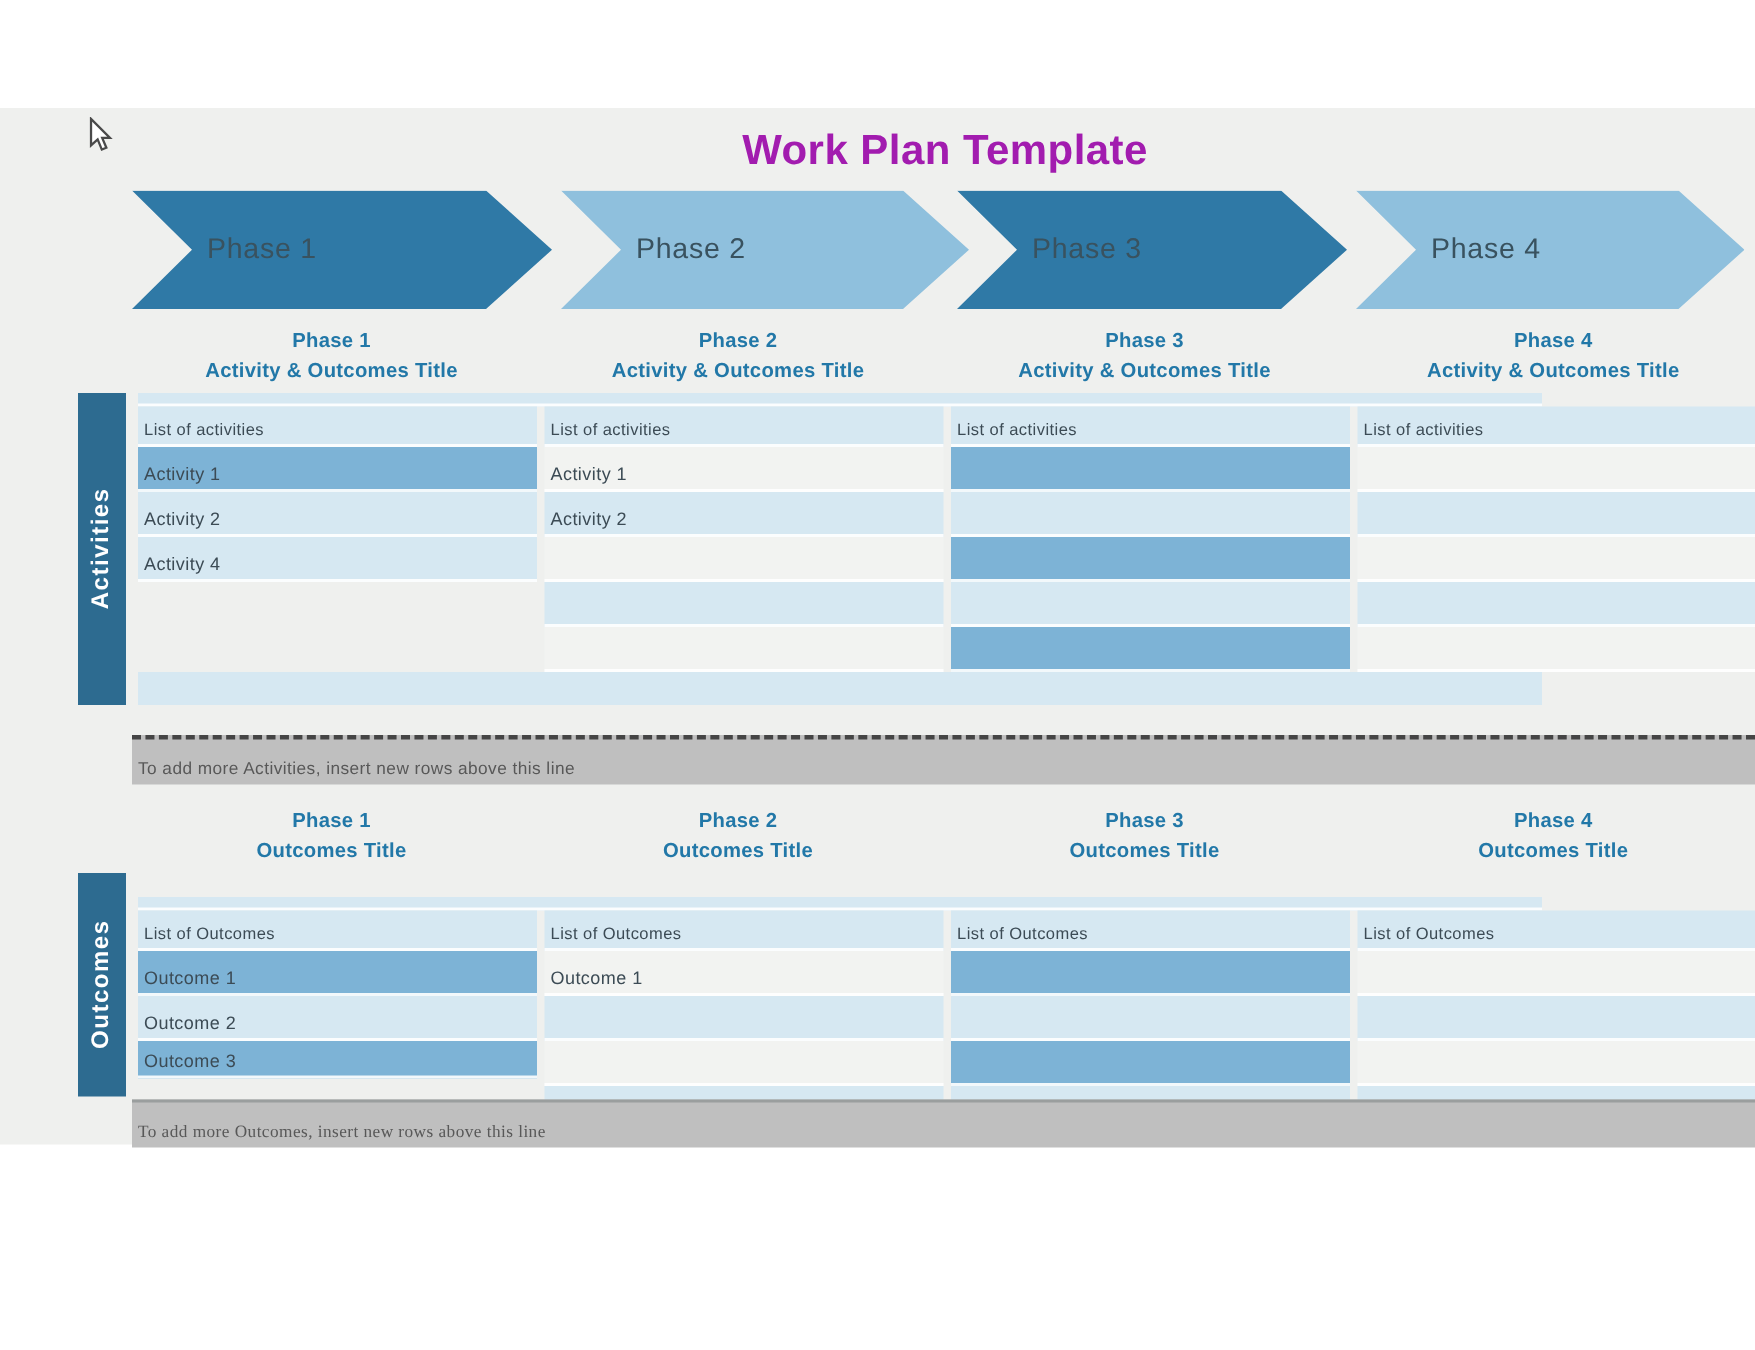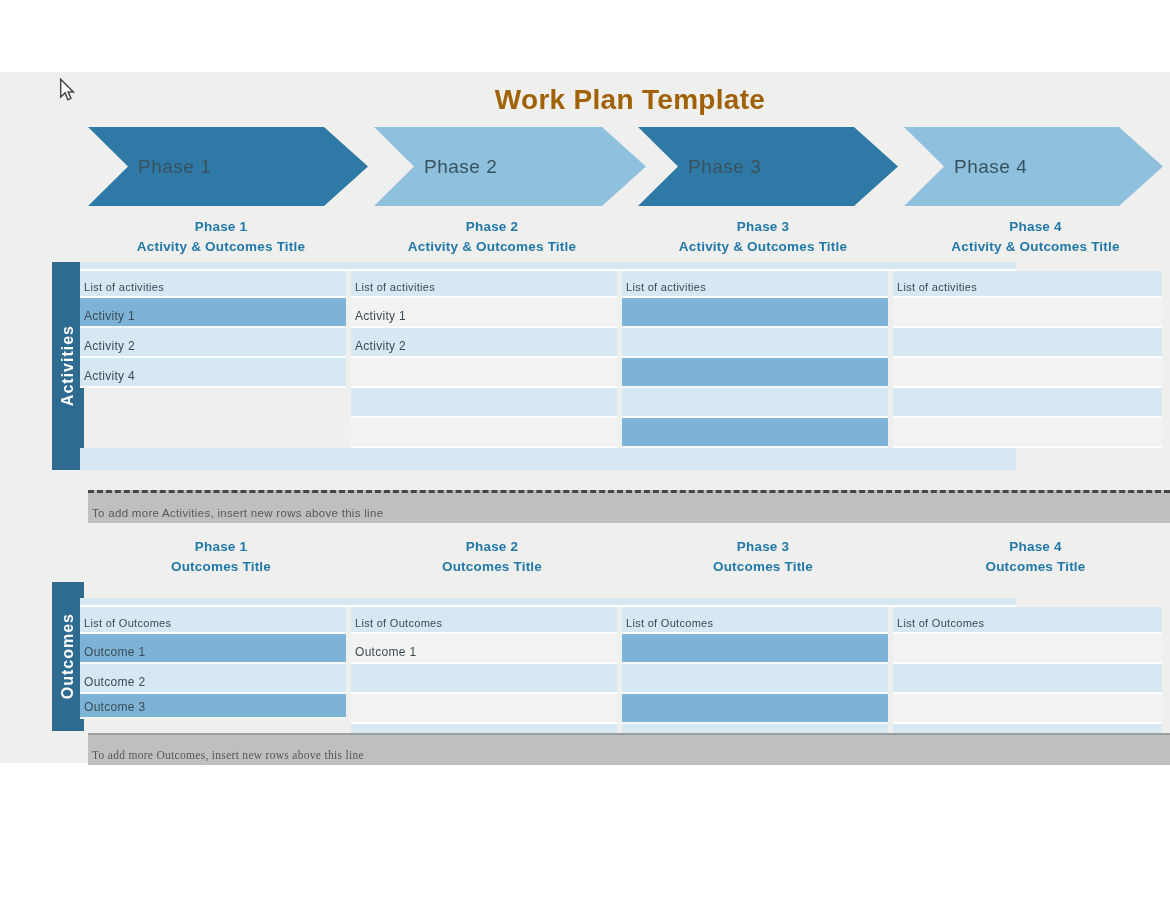--- a/index.html
+++ b/index.html
@@ -1,42 +1,42 @@
 <!DOCTYPE html>
 <html><head>
 <meta charset="utf-8">
 <style>
   html,body{margin:0;padding:0;}
   .stage{position:relative;width:1170px;height:900px;background:#ffffff;overflow:hidden;
          font-family:"Liberation Sans",sans-serif;}
   .canvas{position:absolute;top:72px;left:0;width:1170px;height:691px;background:#eff0ee;}
 
   .title{position:absolute;top:84px;left:300px;width:660px;text-align:center;
-         font-size:28px;font-weight:bold;color:#a16207;letter-spacing:.3px;}
+         font-size:28px;font-weight:bold;color:#a21caf;letter-spacing:.3px;}
 
   
   .arrow{position:absolute;top:127px;height:79px;
          clip-path:polygon(0 0, calc(100% - 44px) 0, 100% 50%, calc(100% - 44px) 100%, 0 100%, 40px 50%);}
   .arr-dark{background:#2f79a6;}
   .arr-light{background:#8fc0dd;}
   .a1{left:88px;width:280px;}
   .a2{left:374px;width:272px;}
   .a3{left:638px;width:260px;}
   .a4{left:904px;width:259px;}
   .arrow-label{position:absolute;left:50px;top:50%;transform:translateY(-50%);
                font-size:19px;color:#39525f;letter-spacing:.5px;}
 
   
   .phdr{position:absolute;width:266px;text-align:center;color:#2278a8;font-weight:bold;
         font-size:13.5px;line-height:20px;letter-spacing:.2px;}
   .h0{left:88px;} .h1{left:359px;} .h2{left:630px;} .h3{left:901px;width:269px;}
   .hdr-act{top:217px;} .hdr-out{top:537px;}
 
   
-  .tbl{position:absolute;left:80px;width:936px;}
+  .tbl{position:absolute;left:92px;width:936px;}
   .tbl-act{top:262px;height:208px;}
   .tbl-out{top:582px;height:151px;margin-top:16px;}
   .strip{position:absolute;top:0;left:0;right:0;height:9px;background:#d6e8f2;
          border-bottom:2px solid rgba(255,255,255,.9);box-sizing:border-box;}
   .band{position:absolute;top:186px;left:0;right:0;height:22px;background:#d6e8f2;}
   .col{position:absolute;top:9px;width:266px;}
   .c0{left:0;} .c1{left:271px;} .c2{left:542px;} .c3{left:813px;width:269px;}
   .cell{box-sizing:border-box;height:30px;border-bottom:2px solid rgba(255,255,255,.9);
         display:flex;align-items:flex-end;padding:0 4px 3px;}
   .col .cell:first-child{height:27px;}

